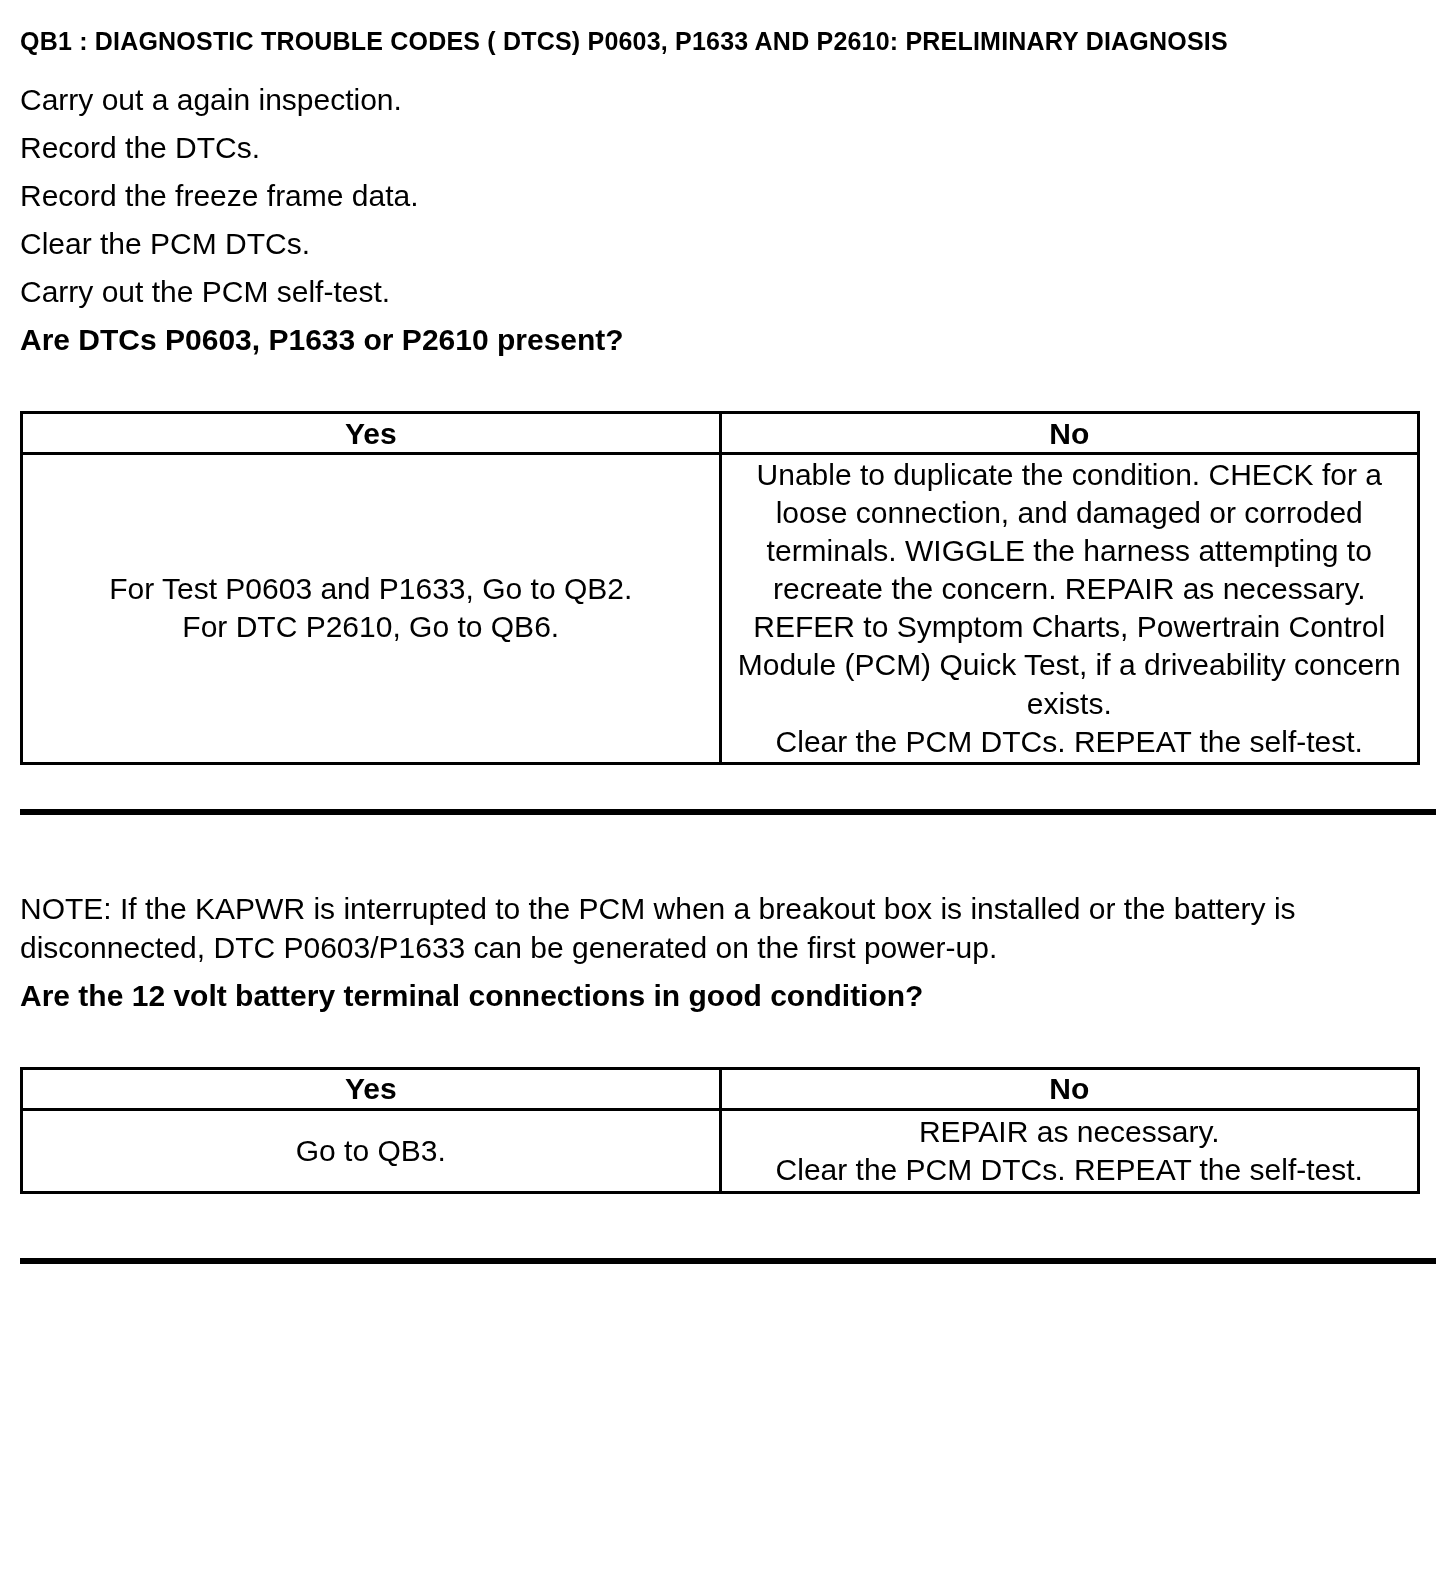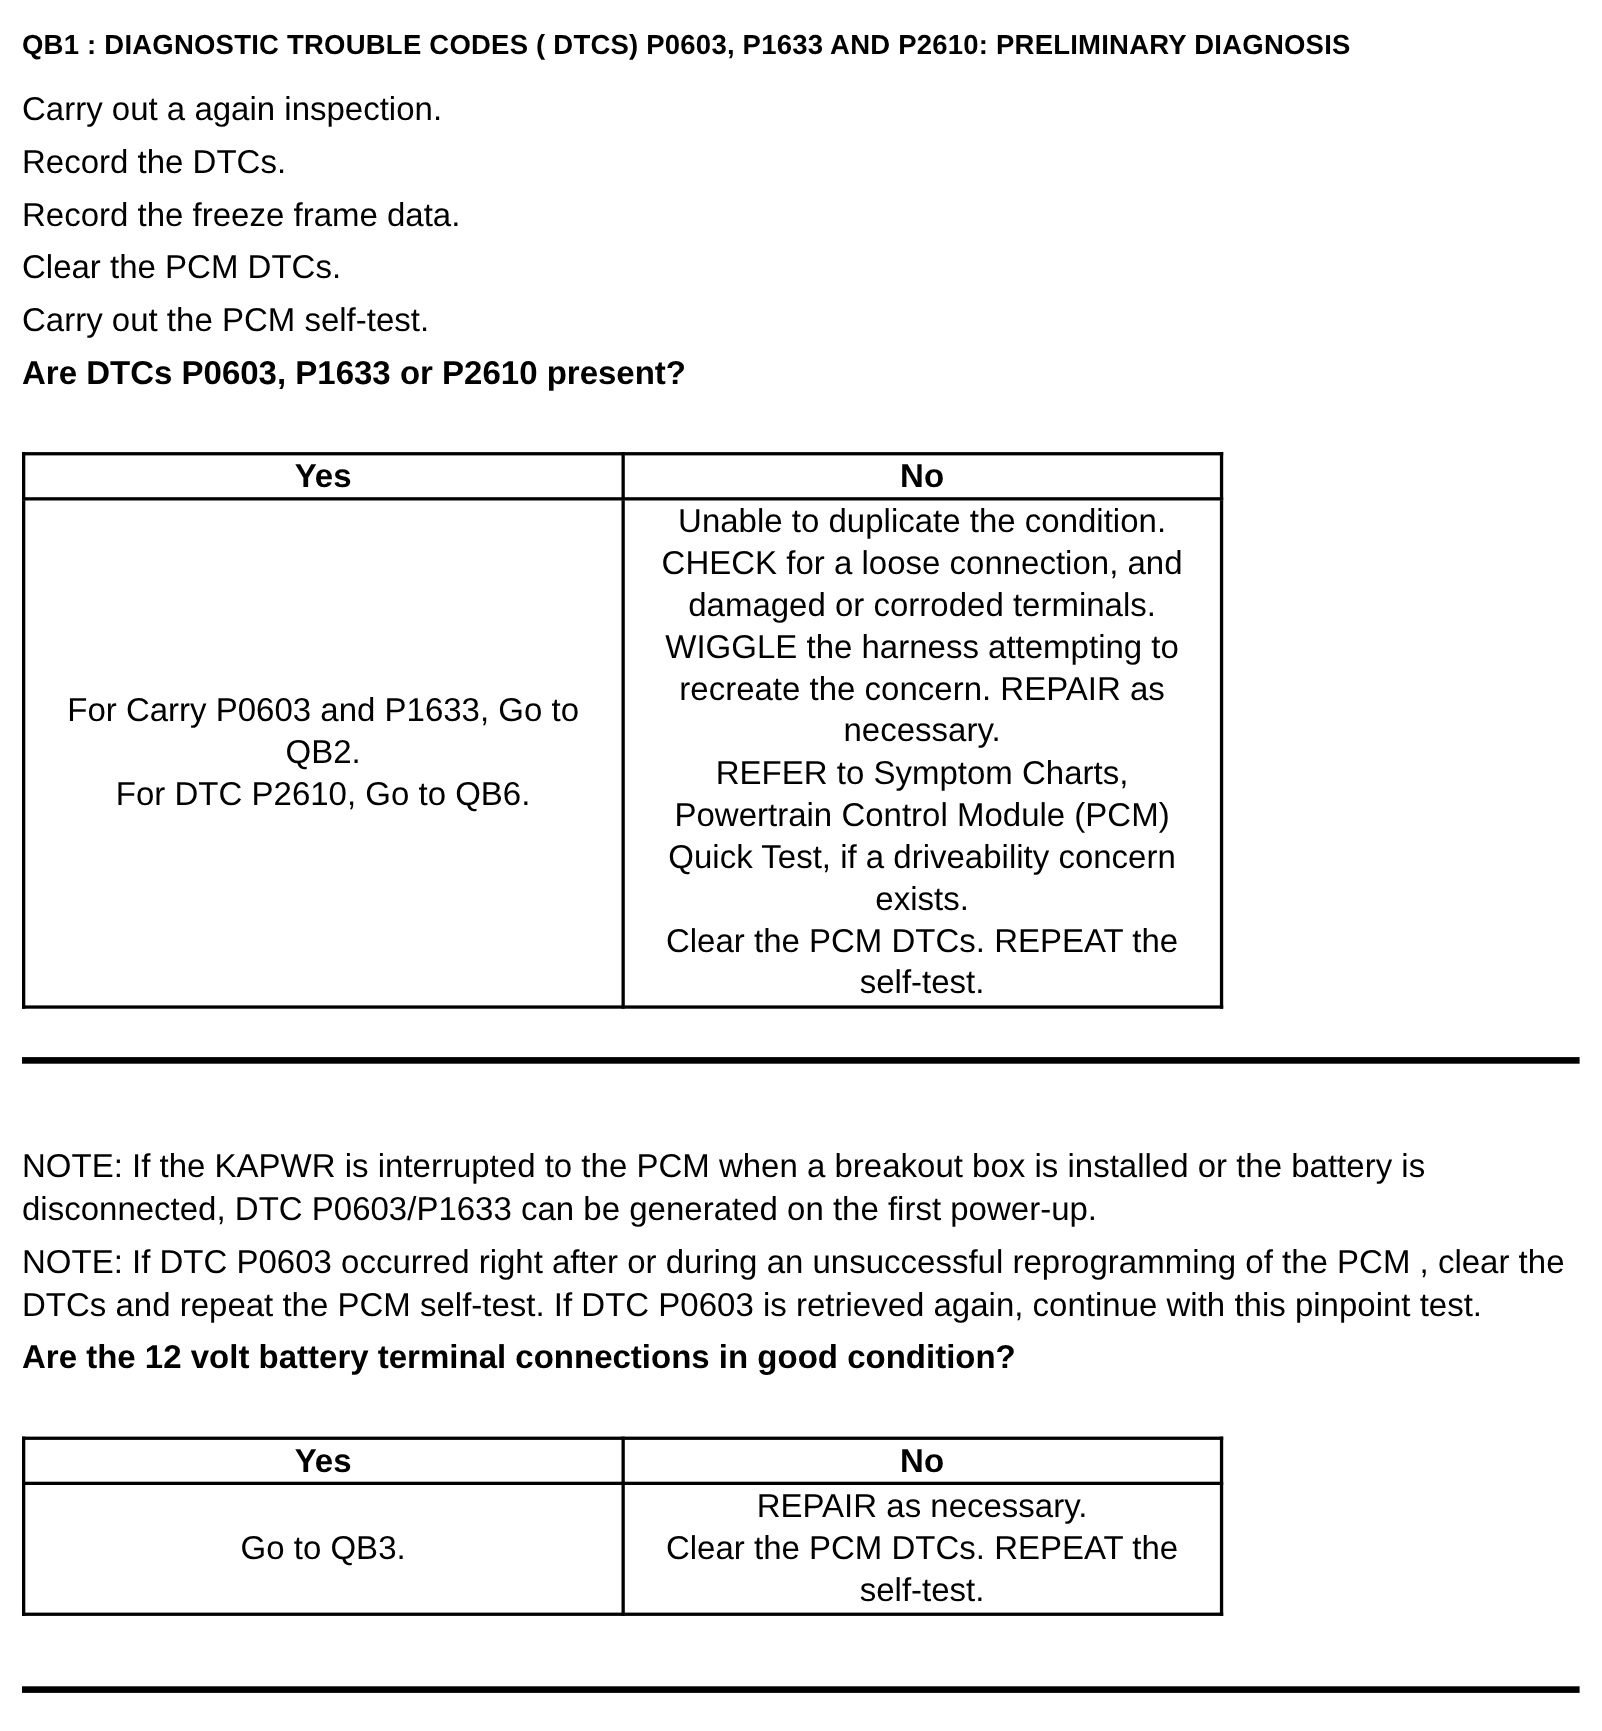--- a/index.html
+++ b/index.html
@@ -24,21 +24,21 @@
     line-height: 1.3;
     margin: 0 0 9px 0;
   }
   .question {
     font-size: 30px;
     line-height: 1.3;
     font-weight: bold;
     margin: 2px 0 0 0;
   }
   table.result-table {
-    width: 1092px;
+    width: 1400px;
     border-collapse: collapse;
     table-layout: fixed;
     margin-top: 52px;
     font-size: 30px;
   }
   table.result-table th,
   table.result-table td {
     border: 3px solid #000000;
     padding: 1px 8px;
   }
@@ -80,39 +80,38 @@
   <table class="result-table">
     <thead>
       <tr>
         <th>Yes</th>
         <th>No</th>
       </tr>
     </thead>
     <tbody class="table1-body">
       <tr>
         <td>
-          <div>For Carry P0603 and P1633, Go to QB2.</div>
+          <div>For Test P0603 and P1633, Go to QB2.</div>
           <div>For DTC P2610, Go to QB6.</div>
         </td>
         <td>
           <div>Unable to duplicate the condition. CHECK for a loose connection, and damaged or corroded terminals. WIGGLE the harness attempting to recreate the concern. REPAIR as necessary.</div>
           <div>REFER to Symptom Charts, Powertrain Control Module (PCM) Quick Test, if a driveability concern exists.</div>
           <div>Clear the PCM DTCs. REPEAT the self-test.</div>
         </td>
       </tr>
     </tbody>
   </table>
 </section>
 
 <div class="divider"></div>
 
 <section>
 
   <p class="para">NOTE: If the KAPWR is interrupted to the PCM when a breakout box is installed or the battery is disconnected, DTC P0603/P1633 can be generated on the first power-up.</p>
-  <p class="para">NOTE: If DTC P0603 occurred right after or during an unsuccessful reprogramming of the PCM , clear the DTCs and repeat the PCM self-test. If DTC P0603 is retrieved again, continue with this pinpoint test.</p>
 
   <p class="question">Are the 12 volt battery terminal connections in good condition?</p>
 
   <table class="result-table">
     <thead>
       <tr>
         <th>Yes</th>
         <th>No</th>
       </tr>
     </thead>

